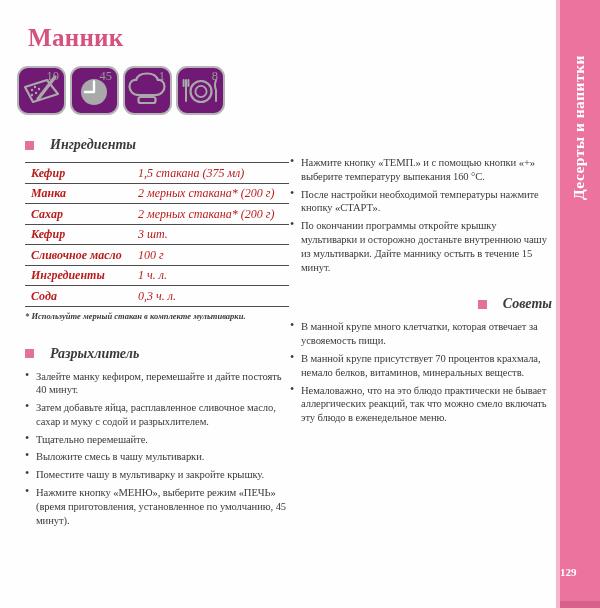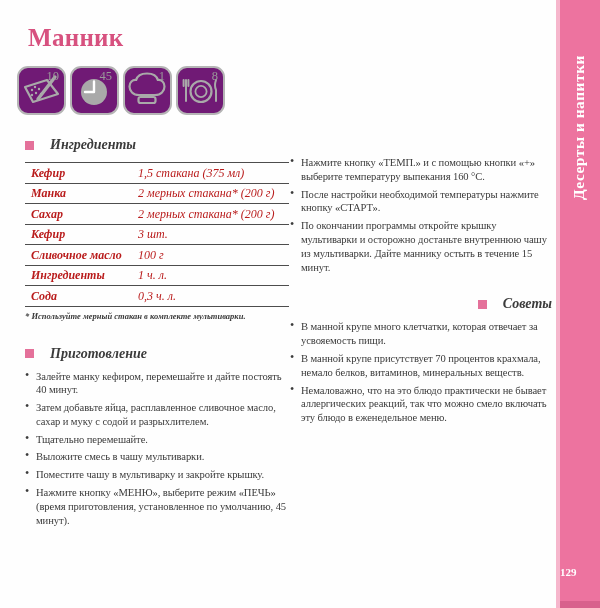--- a/index.html
+++ b/index.html
@@ -172,21 +172,21 @@
           <td class="name">Сода</td>
           <td>0,3 ч. л.</td>
         </tr>
       </tbody>
     </table>
 
     <div class="footnote">* Используйте мерный стакан в комплекте мультиварки.</div>
 
     <div class="sec-head prep-head">
       <span class="sq"></span>
-      <span>Приготовление</span>
+      <span>Разрыхлитель</span>
     </div>
 
     <ul class="steps">
       <li>Залейте манку кефиром, перемешайте и дайте постоять 40 минут.</li>
       <li>Затем добавьте яйца, расплавленное сливочное масло, сахар и муку с содой и разрыхлителем.</li>
       <li>Тщательно перемешайте.</li>
       <li>Выложите смесь в чашу мультиварки.</li>
       <li>Поместите чашу в мультиварку и закройте крышку.</li>
       <li>Нажмите кнопку «МЕНЮ», выберите режим «ПЕЧЬ» (время приготовления, установленное по умолчанию,  45 минут).</li>
     </ul>

